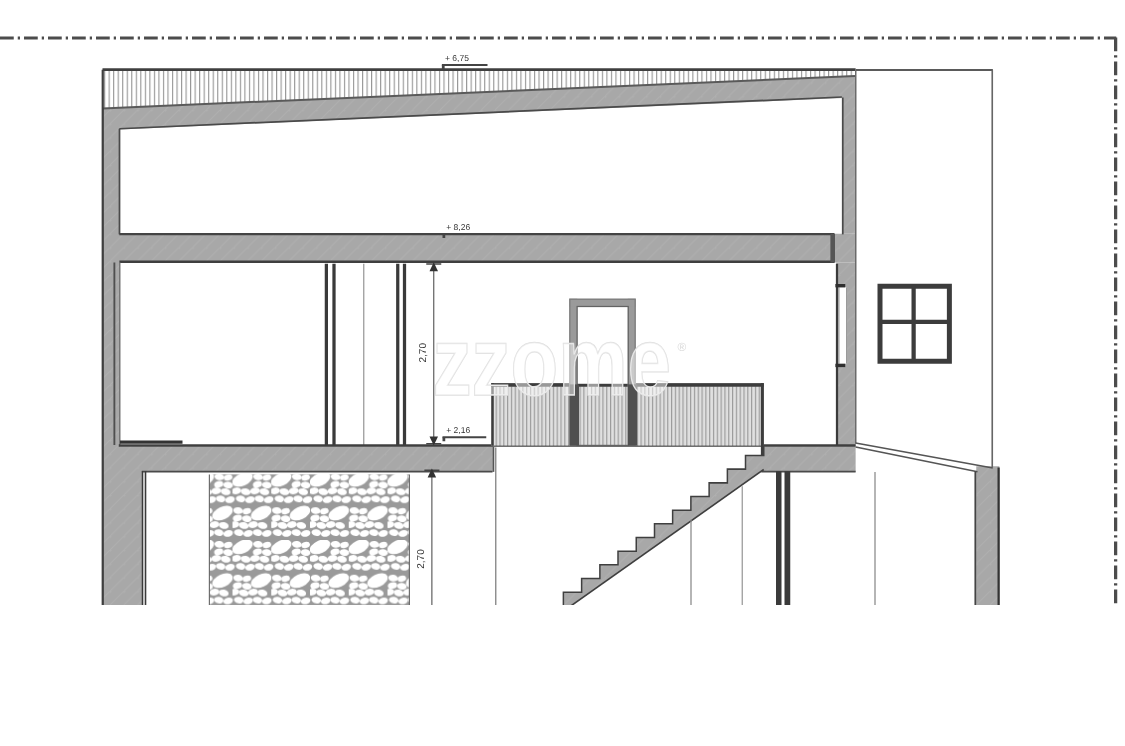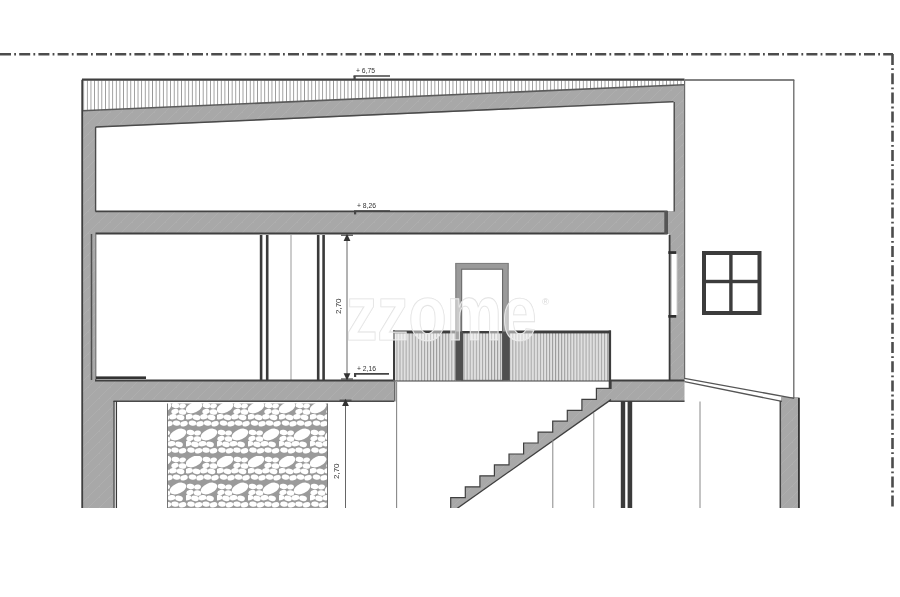--- a/index.html
+++ b/index.html
@@ -1,16 +1,16 @@
 <!DOCTYPE html>
 <html><head>
 <meta charset="utf-8">
 <style>
   html,body{margin:0;padding:0;background:#ffffff;}
-  #page{position:relative;width:900px;height:484px;overflow:hidden;font-family:"Liberation Sans", sans-serif;margin-top:24px;}
+  #page{position:relative;width:900px;height:484px;overflow:hidden;font-family:"Liberation Sans", sans-serif;}
 </style>
 </head>
 <body>
 <div id="page">
 <svg width="900" height="597" viewBox="0 0 900 597">
 <defs>
   <pattern id="g" patternUnits="userSpaceOnUse" width="11" height="11">
     <rect width="11" height="11" fill="#a8a8a8"></rect>
     <path d="M-2,13 L13,-2 M-7,8 L8,-7" stroke="#b0b0b0" stroke-width="0.8"></path>
   </pattern>

